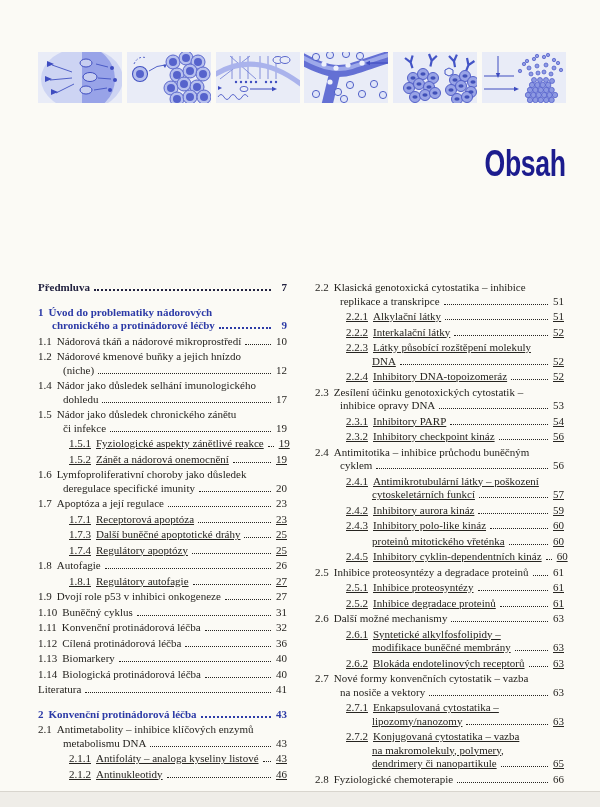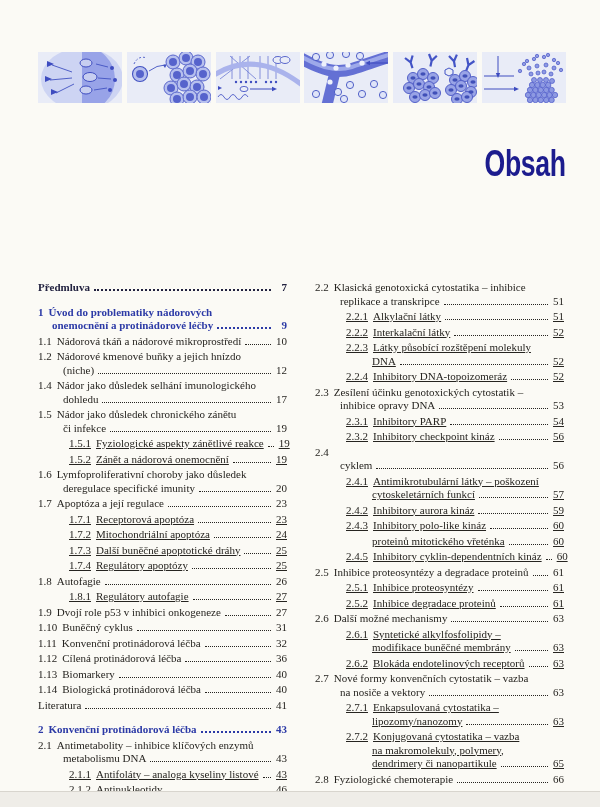--- a/index.html
+++ b/index.html
@@ -327,21 +327,21 @@
           <span class="leader"></span>
           <span class="page">7</span>
         </div>
       </div>
       <div class="entry level0 chapter gap">
         <div class="line">
           <span class="num">1</span>
           <span class="txt">Úvod do problematiky nádorových</span>
         </div>
         <div class="line cont">
-          <span class="txt">onemocnění a protinádorové léčby</span>
+          <span class="txt">chronického a protinádorové léčby</span>
           <span class="leader"></span>
           <span class="page">9</span>
         </div>
       </div>
       <div class="entry level1">
         <div class="line">
           <span class="num">1.1</span>
           <span class="txt">Nádorová tkáň a nádorové mikroprostředí</span>
           <span class="leader"></span>
           <span class="page">10</span>
@@ -418,28 +418,20 @@
       <div class="entry level2">
         <div class="line">
           <span class="num">1.7.1</span>
           <span class="txt">Receptorová apoptóza</span>
           <span class="leader"></span>
           <span class="page">23</span>
         </div>
       </div>
       <div class="entry level2">
         <div class="line">
-          <span class="num">1.7.2</span>
-          <span class="txt">Mitochondriální apoptóza</span>
-          <span class="leader"></span>
-          <span class="page">24</span>
-        </div>
-      </div>
-      <div class="entry level2">
-        <div class="line">
           <span class="num">1.7.3</span>
           <span class="txt">Další buněčné apoptotické dráhy</span>
           <span class="leader"></span>
           <span class="page">25</span>
         </div>
       </div>
       <div class="entry level2">
         <div class="line">
           <span class="num">1.7.4</span>
           <span class="txt">Regulátory apoptózy</span>
@@ -624,20 +616,21 @@
         <div class="line">
           <span class="num">2.3.2</span>
           <span class="txt">Inhibitory checkpoint kináz</span>
           <span class="leader"></span>
           <span class="page">56</span>
         </div>
       </div>
       <div class="entry level1">
         <div class="line">
           <span class="num">2.4</span>
+          <span class="txt">Antimitotika – inhibice průchodu buněčným</span>
         </div>
         <div class="line cont">
           <span class="txt">cyklem</span>
           <span class="leader"></span>
           <span class="page">56</span>
         </div>
       </div>
       <div class="entry level2">
         <div class="line">
           <span class="num">2.4.1</span>

